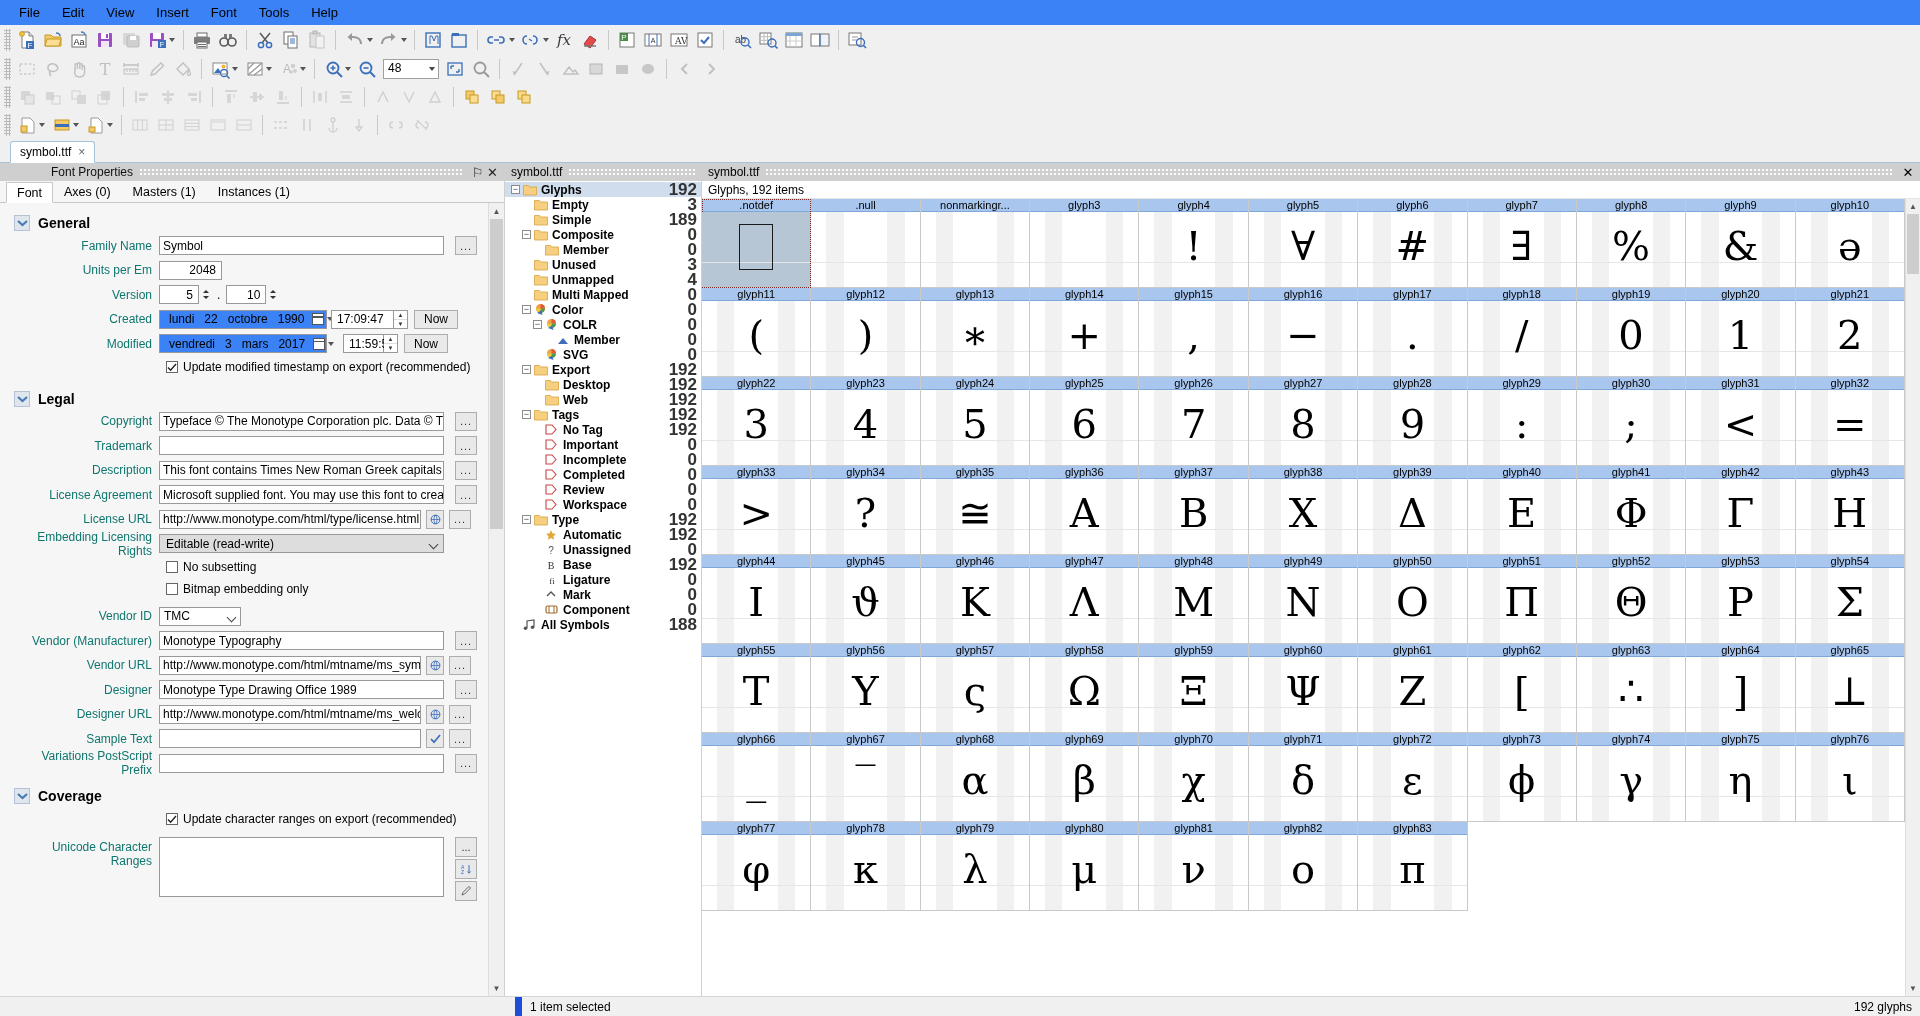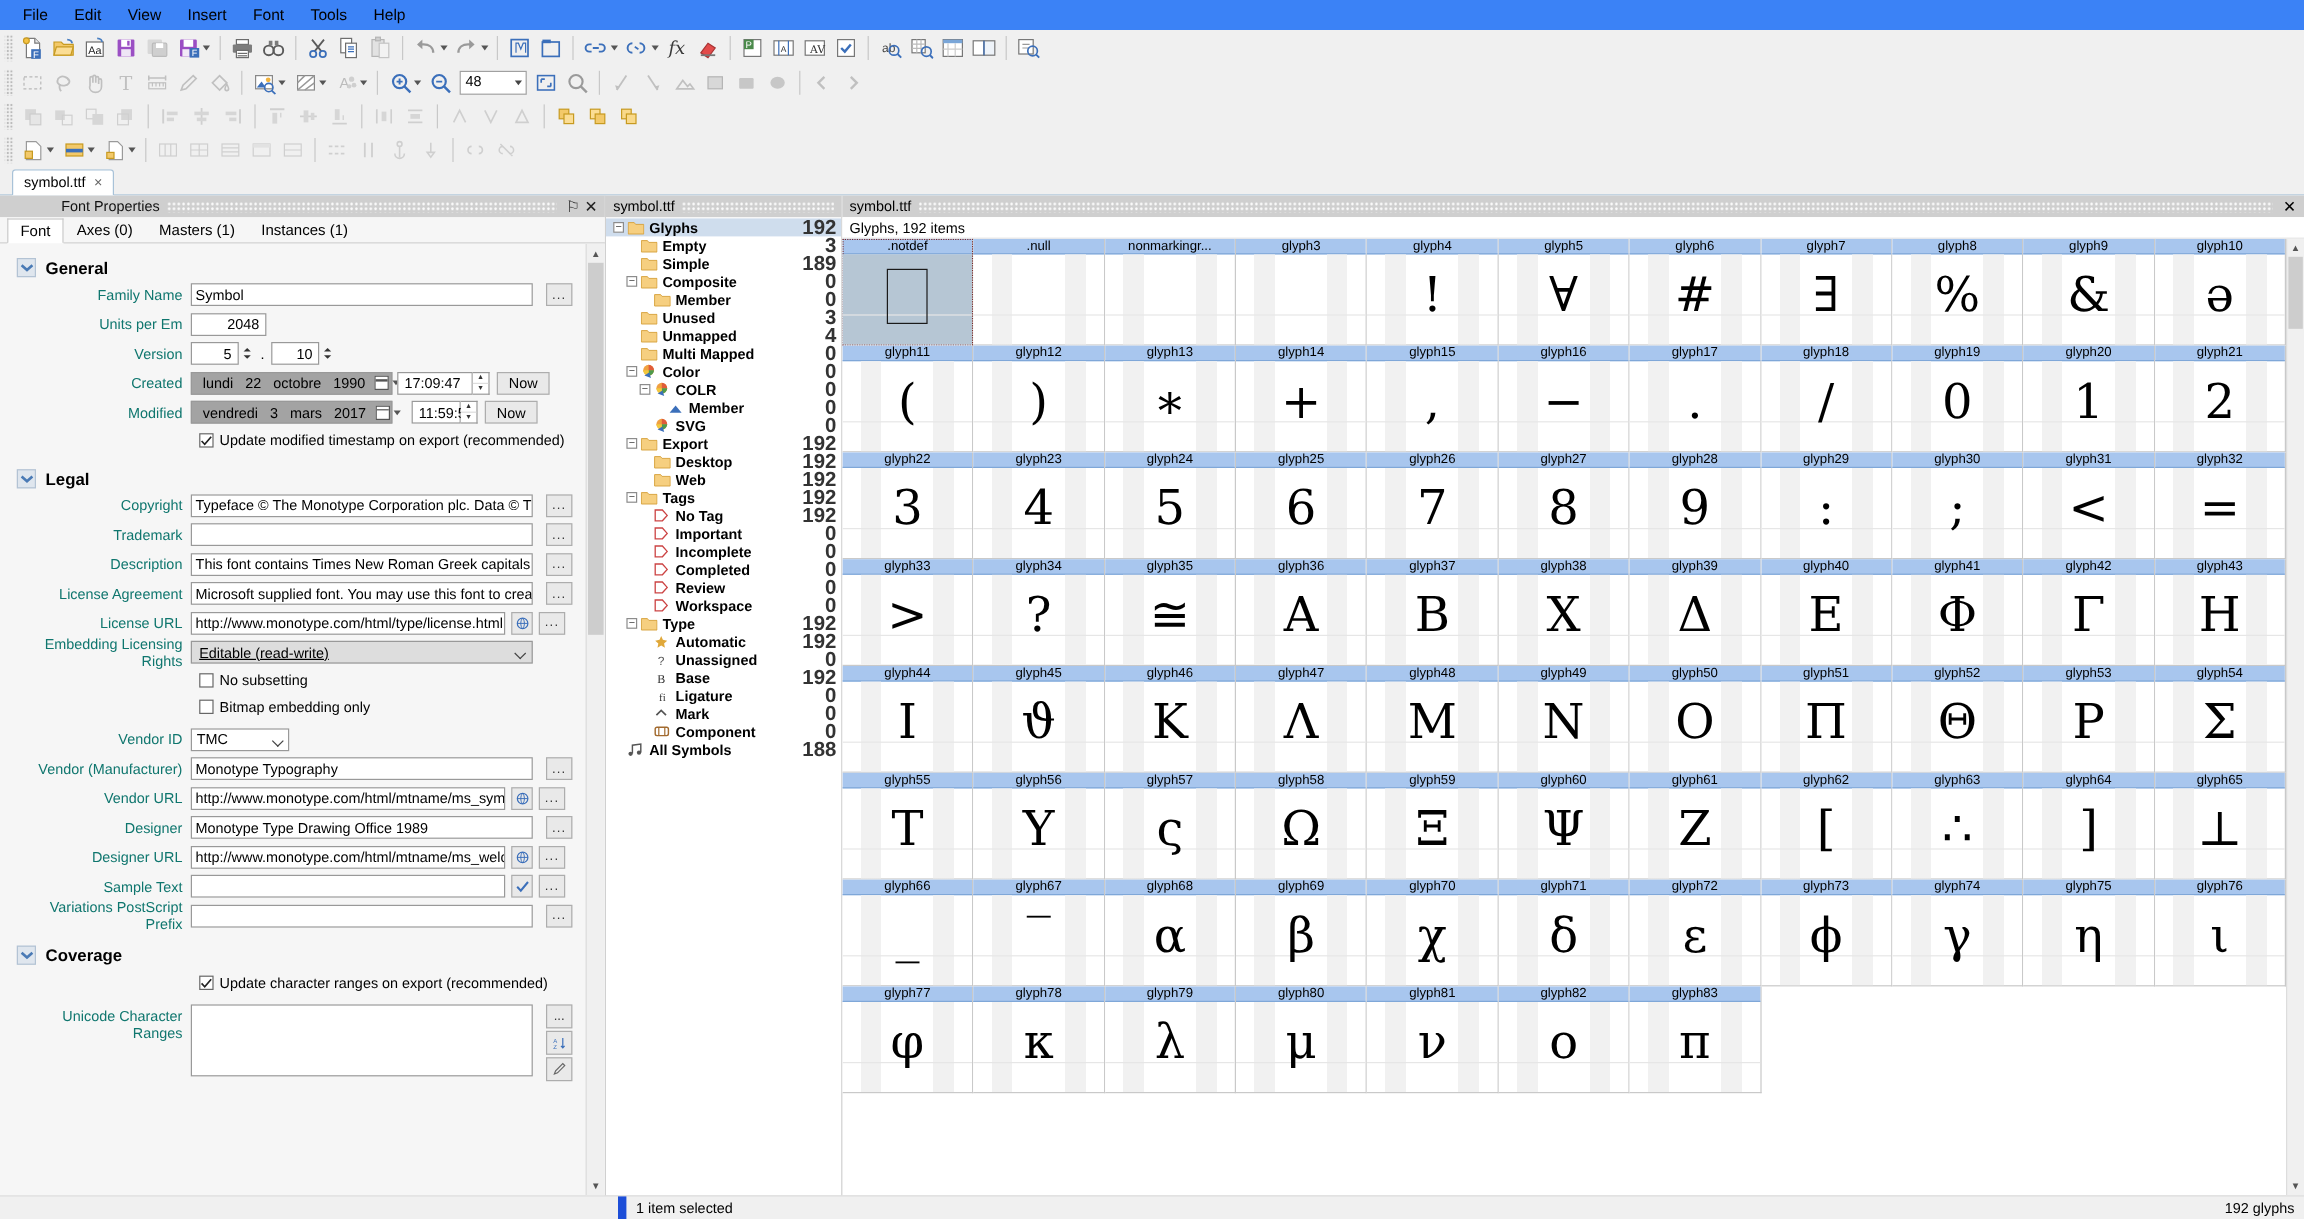--- a/index.html
+++ b/index.html
@@ -93,36 +93,36 @@
   .spin i.d { border-top:3.5px solid #333; }
   .spinbox { width:14px; height:19px; border:1px solid #999; border-left:none; background:#fff;
              display:flex; flex-direction:column; flex:none; }
   .spinbox i { flex:1; display:flex; align-items:center; justify-content:center; font-size:6px; color:#333;
                border-bottom:1px solid #ddd; }
   .spinbox i:last-child { border-bottom:none; }
   .chk { width:12px;height:12px;border:1px solid #666;background:#fff;display:inline-flex;
          align-items:center;justify-content:center;flex:none; }
   .chk svg { display:block; }
   .chkrow { display:flex; align-items:center; gap:5px; height:19px; margin-bottom:3px; }
-  .datefield { height:19px; border:1px solid #999; background:#a3a3a3; display:flex; align-items:center;
+  .datefield { height:19px; border:1px solid #999; background:#3b82f6; display:flex; align-items:center;
                font-size:12px; padding-left:4px; gap:0; }
   .datefield .dseg { padding:0 5px; }
   .calbtn { margin-left:auto; display:flex; align-items:center; padding:0 3px; gap:2px; }
   .calico { width:12px;height:12px;border:1px solid #555;background:#fff; position:relative; }
   .calico:after { content:""; position:absolute; left:0; right:0; top:2px; height:1.5px; background:#555; }
   .timefield { height:19px; border:1px solid #999; background:#fff; display:flex; align-items:center;
                font-size:12px; padding-left:5px; }
   .nowbtn { height:19px; min-width:44px; border:1px solid #adadad; background:#e9e9e9;
             display:flex;align-items:center;justify-content:center;font-size:12px; margin-left:6px; }
   .selectbox { height:19px; border:1px solid #999; background:#fff; display:flex; align-items:center;
                font-size:12px; padding:0 18px 0 4px; position:relative; }
   .selectbox .chev { position:absolute; right:5px; top:6px; width:7px;height:7px;
       border-right:1.4px solid #444; border-bottom:1.4px solid #444; transform:rotate(45deg); }
   .greysel { height:19px; background:#ddd; border:1px solid #999; display:flex; align-items:center;
-             font-size:12px; padding:0 6px; position:relative;text-decoration:underline; }
+             font-size:12px; padding:0 6px; position:relative; }
   .greysel .chev { position:absolute; right:6px; top:6px; width:7px;height:7px;
       border-right:1.4px solid #444; border-bottom:1.4px solid #444; transform:rotate(45deg); }
   .minibtn { width:18px; height:19px; border:1px solid #adadad; background:#e9e9e9;
              display:flex;align-items:center;justify-content:center; margin-left:5px; flex:none; }
   .bigbtncol { display:flex; flex-direction:column; gap:2px; margin-left:11px; }
   .bigbtncol .b { width:22px;height:20px;border:1px solid #adadad;background:#e9e9e9;
                   display:flex;align-items:center;justify-content:center;font-size:11px;color:#333; }
   .urange { height:60px; border:1px solid #999; background:#fff; }
 
   

